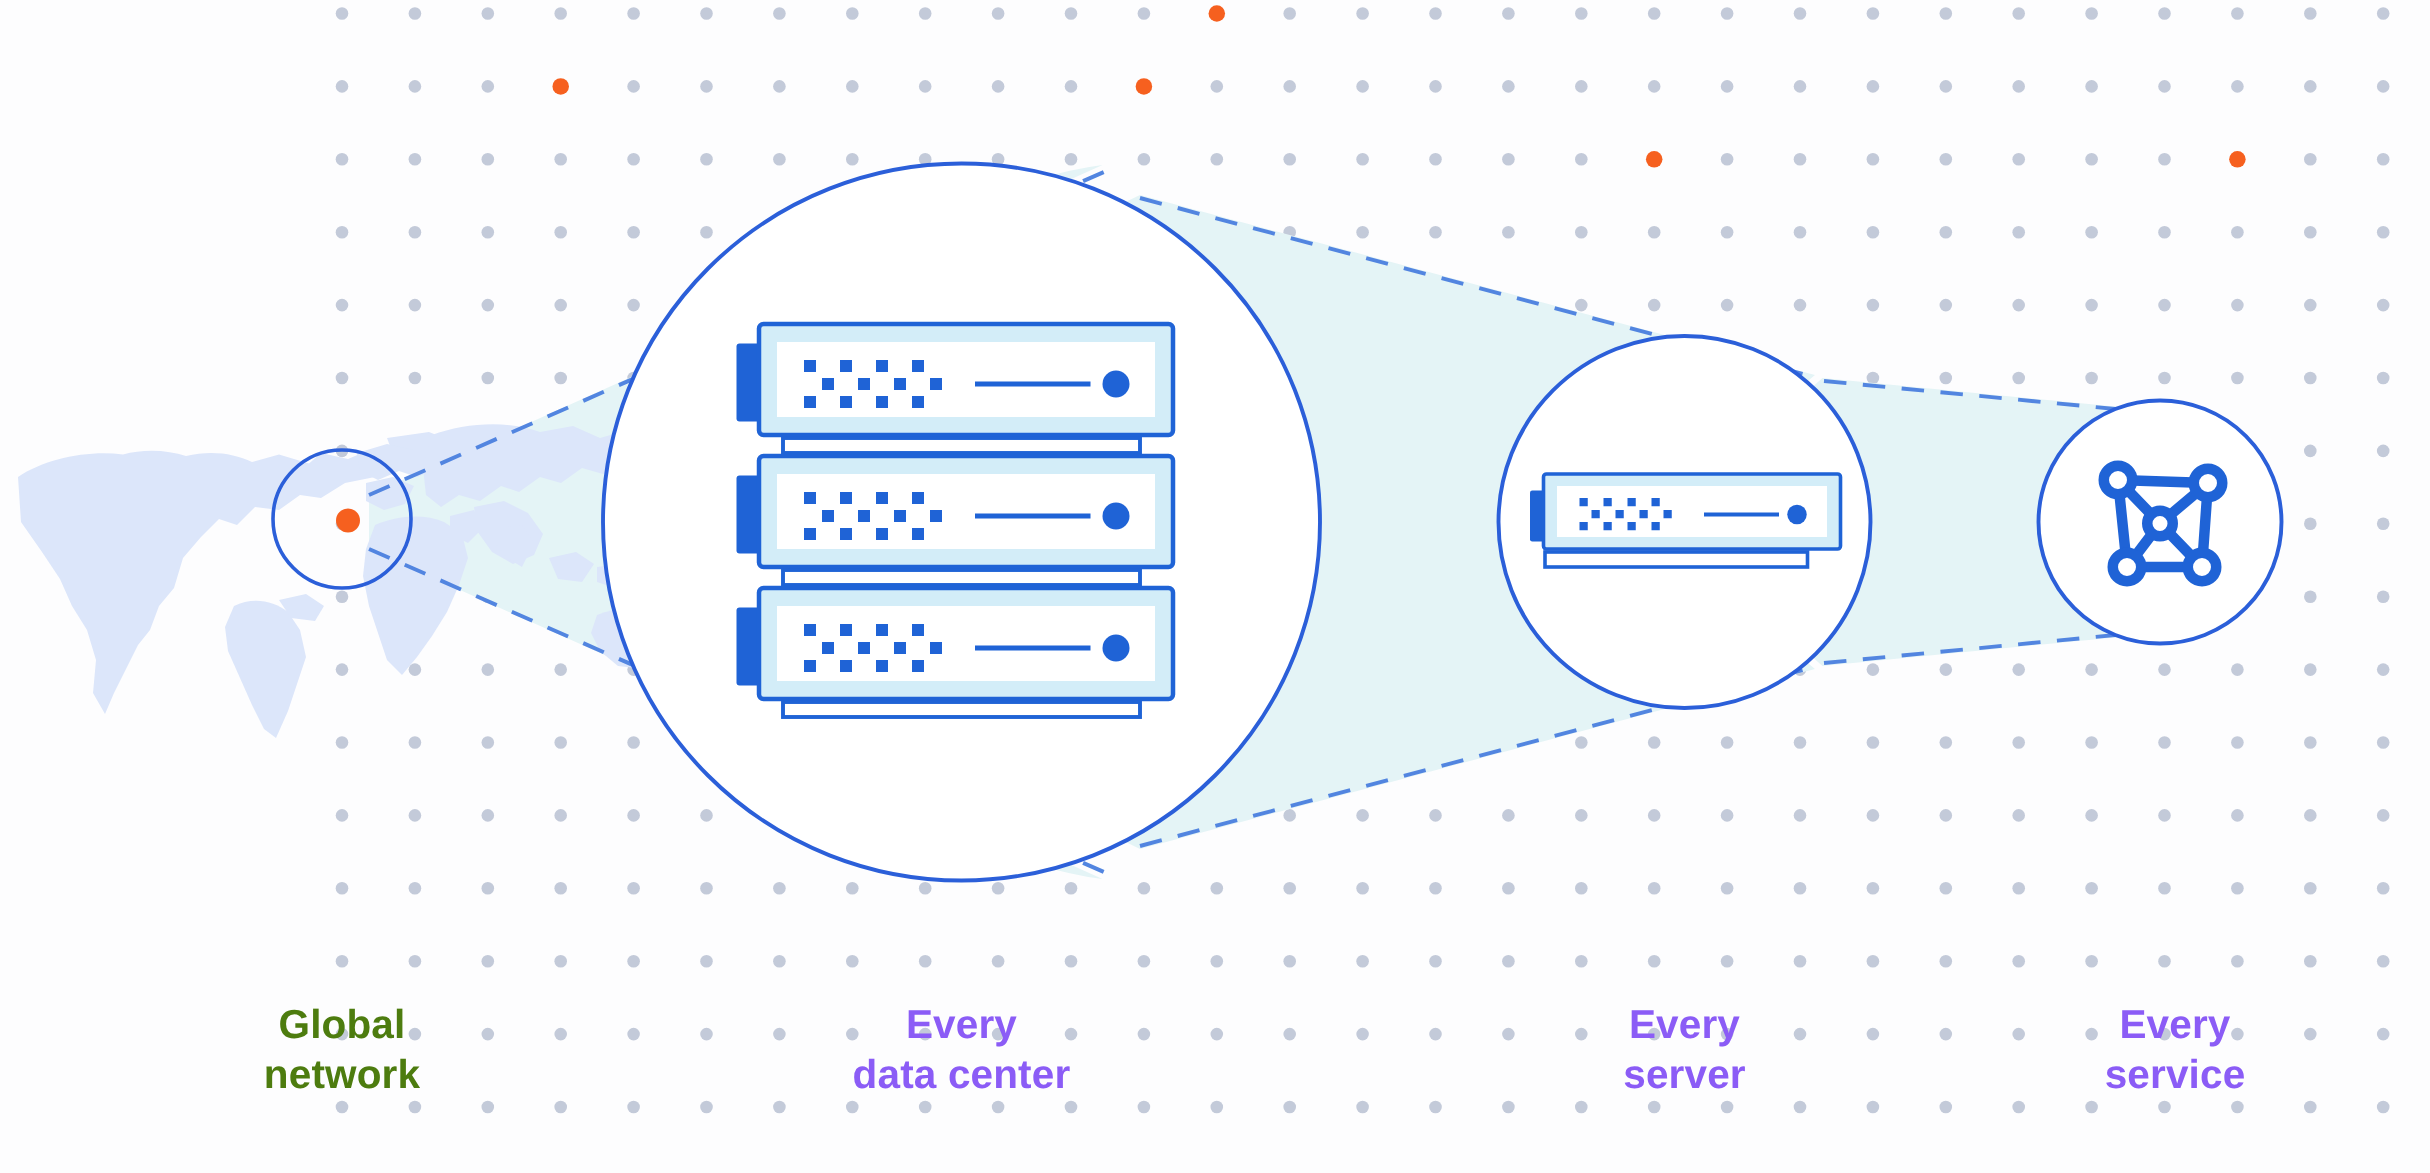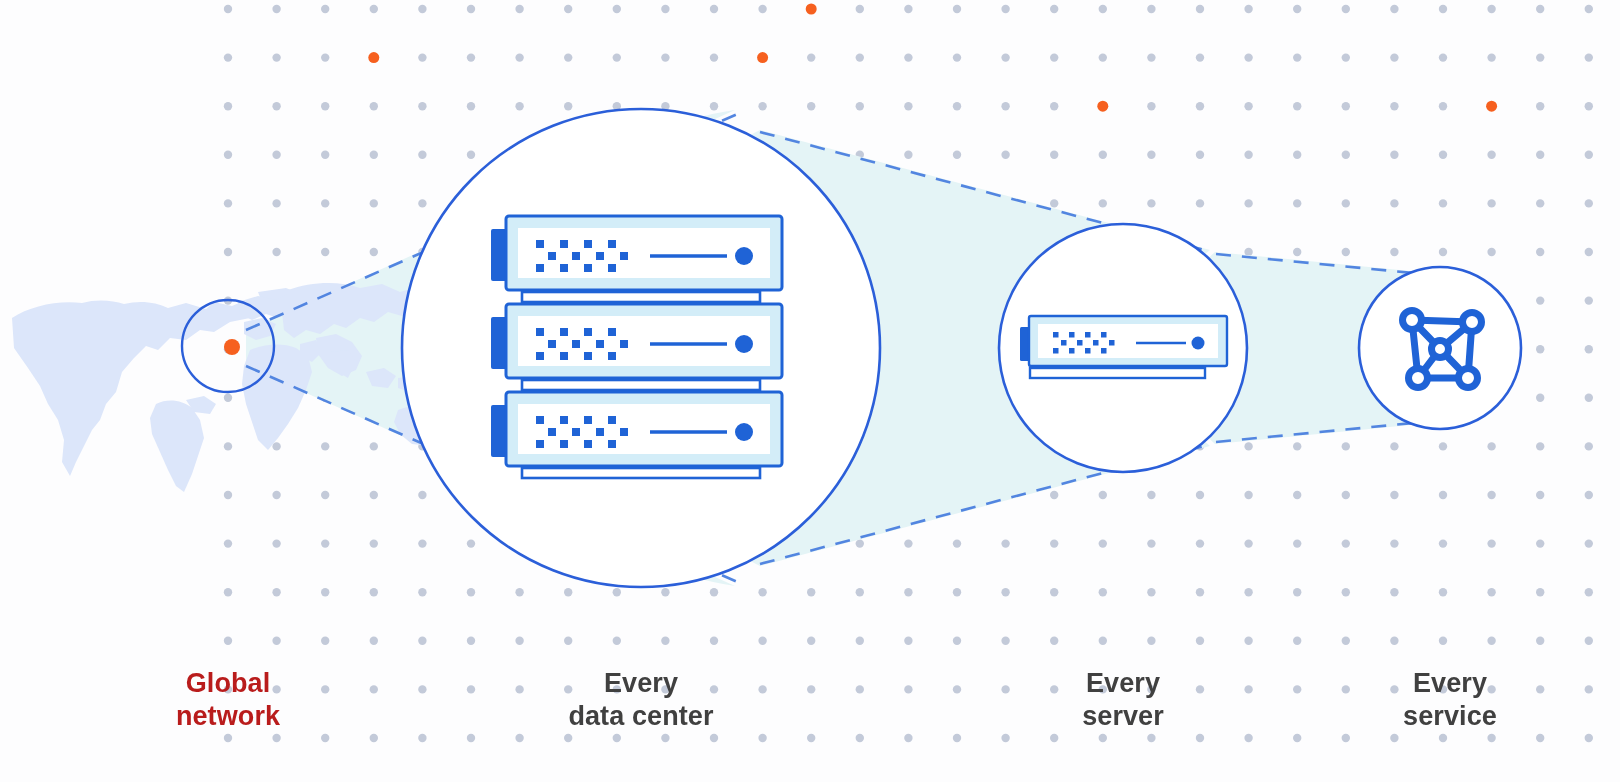--- a/index.html
+++ b/index.html
@@ -3,22 +3,22 @@
 <meta charset="utf-8">
 <style>
   html,body{margin:0;padding:0;background:#fff;}
   body{width:1620px;height:782px;overflow:hidden;
        font-family:"Liberation Sans","DejaVu Sans",sans-serif;}
   #stage{position:relative;width:1620px;height:782px;background:#fdfdfe;overflow:hidden;}
   #stage > svg{position:absolute;left:0;top:0;}
   .layer{position:absolute;left:0;top:0;width:1620px;height:782px;}
   .lbl{position:absolute;text-align:center;line-height:1.22;
        font-size:27px;font-weight:700;letter-spacing:.1px;white-space:pre-line;}
-  .lbl.dark{color:#404040;}
-  .lbl.blue{color:#b91c1c;}
+  .lbl.dark{color:#8b5cf6;}
+  .lbl.blue{color:#4d7c0f;}
 </style>
 </head>
 <body>
 
 <div id="stage">
 
   <svg class="layer" id="dots" width="1620" height="782">
       <circle cx="228.0" cy="9.0" r="4.2" fill="#c3cad9"></circle>
       <circle cx="276.6" cy="9.0" r="4.2" fill="#c3cad9"></circle>
       <circle cx="325.2" cy="9.0" r="4.2" fill="#c3cad9"></circle>

